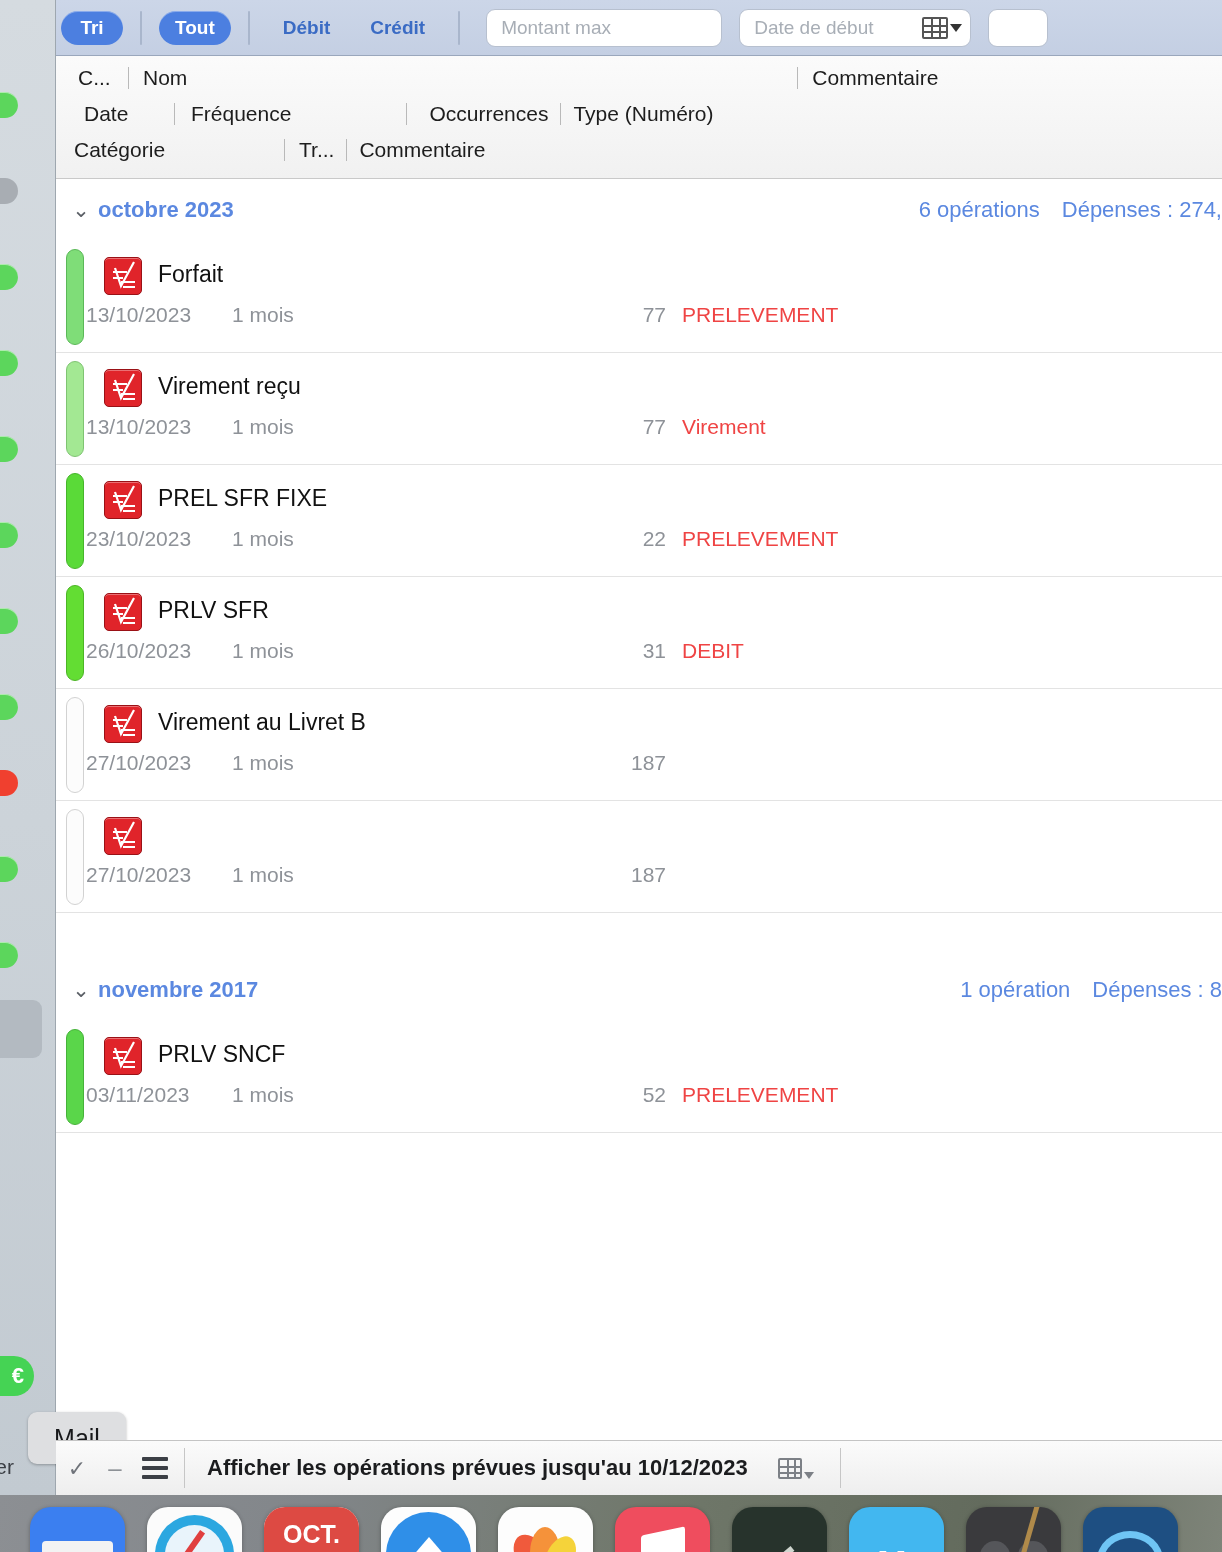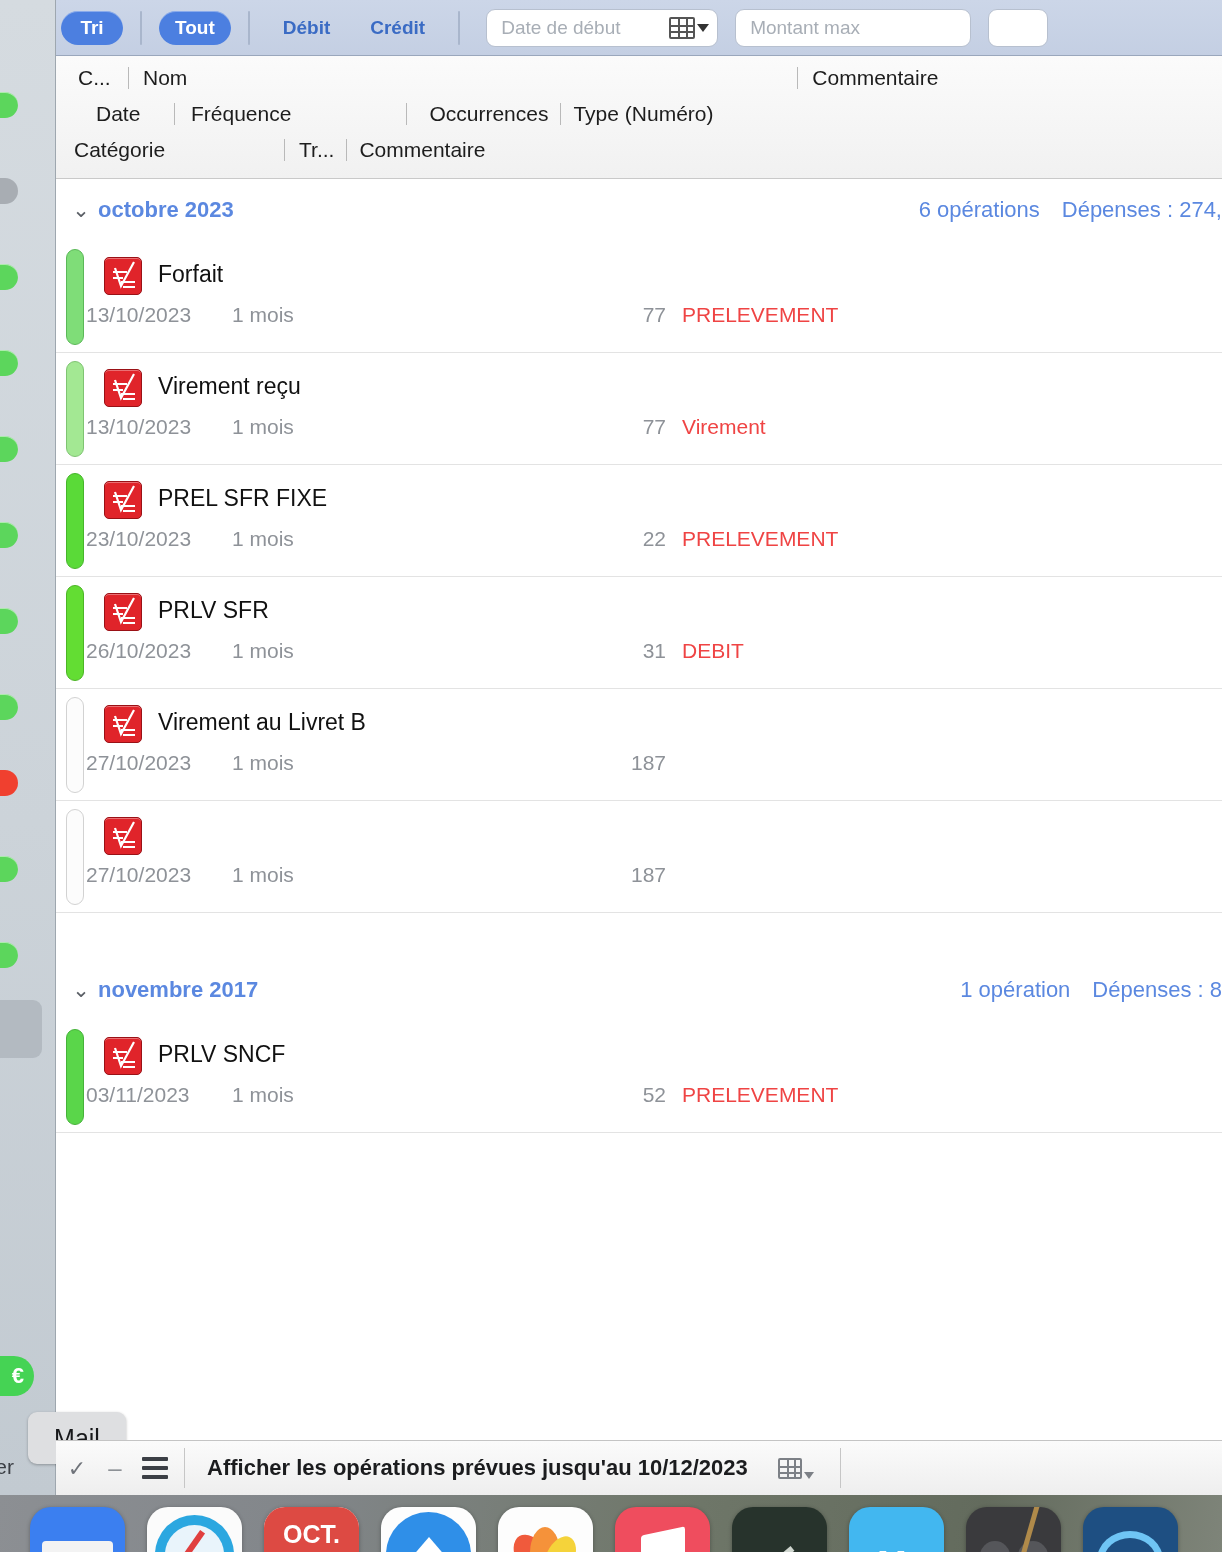--- a/index.html
+++ b/index.html
@@ -226,43 +226,43 @@
   <div class="panel">
 
     <div class="toolbar">
       <div class="seg-btn">Tri</div>
       <div class="tb-sep"></div>
       <div class="seg-btn">Tout</div>
       <div class="tb-sep"></div>
       <div class="tb-link">Débit</div>
       <div class="tb-link">Crédit</div>
       <div class="tb-sep"></div>
+      <div class="tb-field max">
+        <span>Montant max</span>
+      </div>
       <div class="tb-field date">
         <span>Date de début</span>
         <span class="cal-ico">
           <span class="cal-grid"></span>
             <span class="cal-caret"></span>
         </span>
-      </div>
-      <div class="tb-field max">
-        <span>Montant max</span>
       </div>
       <div class="tb-field tail"></div>
     </div>
 
     <div class="colhead">
       <div class="chrow">
         <span class="chcell" style="width:72px;padding-left:22px">C...</span>
         <span class="chdiv"></span>
         <span class="chcell" style="padding-left:14px">Nom</span>
         <span class="chdiv" style="margin-left:610px"></span>
         <span class="chcell" style="padding-left:14px">Commentaire</span>
       </div>
       <div class="chrow">
-        <span class="chcell" style="width:118px;padding-left:40px">Date</span>
+        <span class="chcell" style="width:118px;padding-left:28px">Date</span>
         <span class="chdiv"></span>
         <span class="chcell" style="padding-left:16px">Fréquence</span>
         <span class="chdiv" style="margin-left:115px"></span>
         <span class="chcell" style="padding-left:22px">Occurrences</span>
         <span class="chdiv" style="margin-left:12px"></span>
         <span class="chcell" style="padding-left:12px">Type (Numéro)</span>
       </div>
       <div class="chrow">
         <span class="chcell" style="width:228px;padding-left:18px">Catégorie</span>
         <span class="chdiv"></span>

